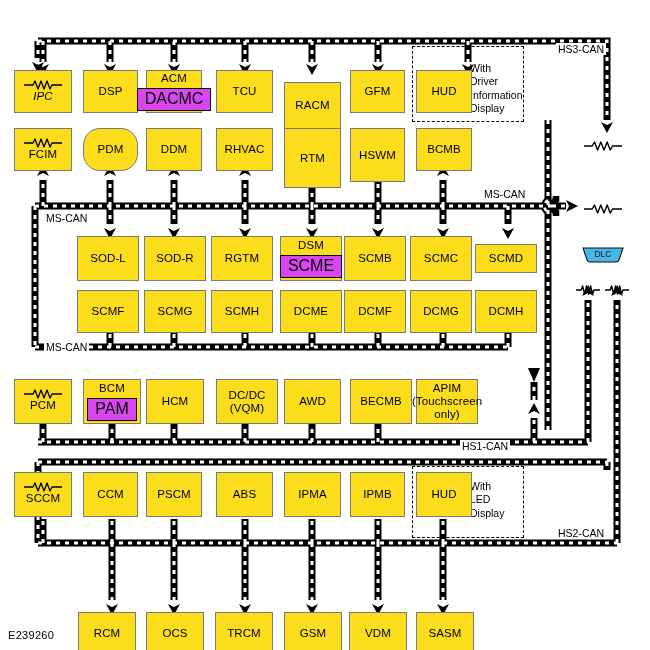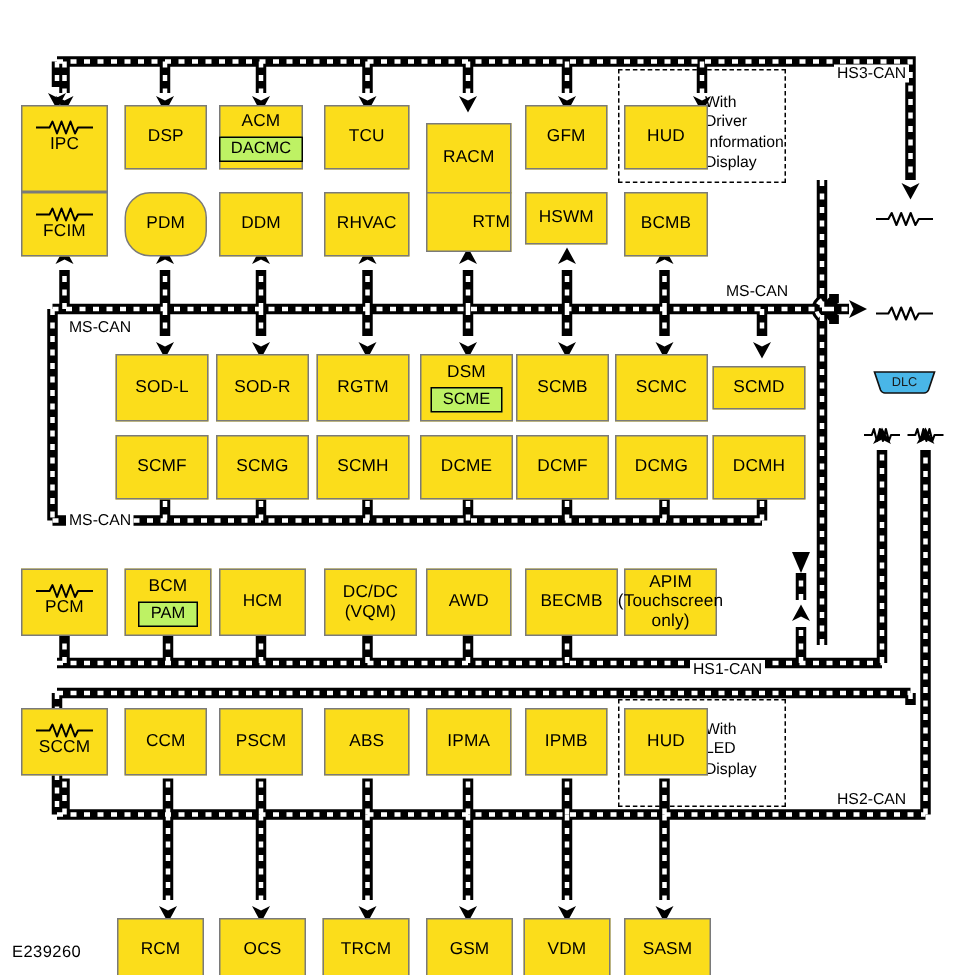--- a/index.html
+++ b/index.html
@@ -6,22 +6,22 @@
   body{font-family:"Liberation Sans",sans-serif;}
   #canvas{position:relative;width:650px;height:650px;background:#fff;overflow:hidden;}
   #svg{position:absolute;left:0;top:0;width:650px;height:650px;}
   .node{position:absolute;background:#FBDD1B;border:1.6px solid #7a7a7a;
         box-sizing:border-box;display:flex;flex-direction:column;
         align-items:center;justify-content:center;}
   .node .lbl{font-size:11.5px;color:#000;line-height:1.12;text-align:center;
              letter-spacing:.1px;white-space:pre-line;}
   .node.wres{justify-content:flex-start;padding-top:7px;}
   .res{width:40px;height:11px;margin-top:1px;}
-  .subbox{margin-top:3px;border:1.4px solid #000;background:#bef264;
-          padding:1px 7px 2px 7px;font-size:11px;line-height:1.1;color:#000;}
+  .subbox{margin-top:3px;border:1.4px solid #000;background:#d946ef;
+          padding:1px 7px 2px 7px;font-size:16px;line-height:1.1;color:#000;}
   .dashgroup{position:absolute;border:1.5px dashed #000;box-sizing:border-box;background:transparent;}
   .note{position:absolute;font-size:10.5px;color:#000;line-height:1.28;white-space:pre-line;}
   .buslabel{position:absolute;font-size:10.5px;color:#000;background:#fff;padding:0 2px;}
   .figid{position:absolute;font-size:11px;color:#000;letter-spacing:.3px;}
   .dlc{position:absolute;font-size:8.5px;color:#1a1a1a;text-align:center;width:100%;top:3px;}
   .dlcwrap{position:absolute;width:46px;height:17px;}
 </style>
 </head>
 <body>
 
@@ -256,21 +256,21 @@
   <div class="dlcwrap" style="left:580px;top:246px;">
     <svg width="46" height="17" viewBox="0 0 46 17">
       <path d="M3,2 L43,2 L39,14 Q38,16 36,16 L10,16 Q8,16 7,14 Z" fill="#49B6E8" stroke="#111" stroke-width="1.1"></path>
     </svg>
     <div class="dlc">DLC</div>
   </div>
 
   <div class="figid" style="left:8px;top:629px;">E239260</div>
 
   <div id="nodes">
-      <div class="node wres" style="left: 14px; top: 70px; width: 58px; height: 58px;">
+      <div class="node wres" style="left: 14px; top: 70px; width: 58px; height: 43px; font-style: italic;">
         <svg class="res" viewBox="0 0 40 11" aria-hidden="true">
           <path d="M1,6 L10,6 L12,2 L15,10 L18,2 L21,10 L24,2 L27,10 L29,6 L39,6" fill="none" stroke="#000" stroke-width="1.3" stroke-linejoin="round"></path>
         </svg>
         <div class="lbl" style="margin-top: 0px;">IPC</div>
       </div>
       <div class="node" style="left: 83px; top: 70px; width: 55px; height: 43px;">
         <div class="lbl">DSP</div>
       </div>
       <div class="node" style="left: 146px; top: 70px; width: 56px; height: 43px;">
         <div class="lbl">ACM</div>
@@ -296,24 +296,24 @@
       </div>
       <div class="node" style="left: 83px; top: 128px; width: 55px; height: 43px; border-radius: 17px;">
         <div class="lbl">PDM</div>
       </div>
       <div class="node" style="left: 146px; top: 128px; width: 56px; height: 43px;">
         <div class="lbl">DDM</div>
       </div>
       <div class="node" style="left: 216px; top: 128px; width: 57px; height: 43px;">
         <div class="lbl">RHVAC</div>
       </div>
-      <div class="node" style="left: 284px; top: 128px; width: 57px; height: 40px; align-items: flex-end;">
+      <div class="node" style="left: 284px; top: 128px; width: 57px; height: 60px;">
         <div class="lbl">RTM</div>
       </div>
-      <div class="node" style="left: 350px; top: 128px; width: 55px; height: 35px;">
+      <div class="node" style="left: 350px; top: 128px; width: 55px; height: 54px;">
         <div class="lbl">HSWM</div>
       </div>
       <div class="node" style="left: 416px; top: 128px; width: 56px; height: 43px;">
         <div class="lbl">BCMB</div>
       </div>
       <div class="node" style="left: 77px; top: 236px; width: 62px; height: 45px;">
         <div class="lbl">SOD-L</div>
       </div>
       <div class="node" style="left: 144px; top: 236px; width: 62px; height: 45px;">
         <div class="lbl">SOD-R</div>

